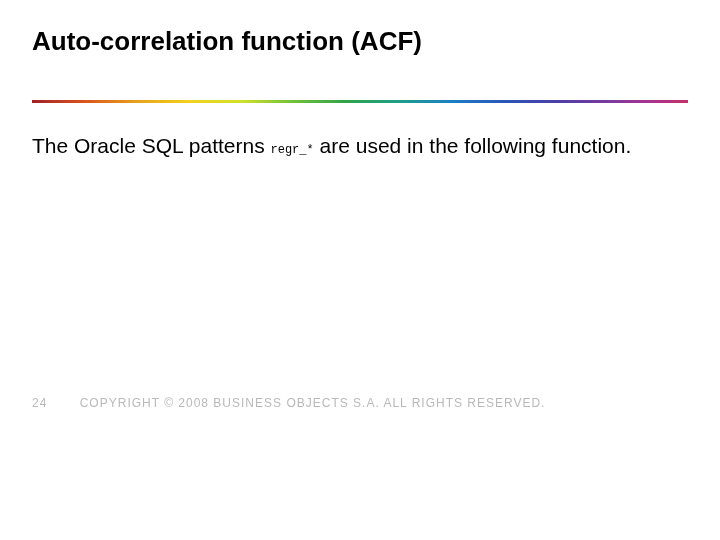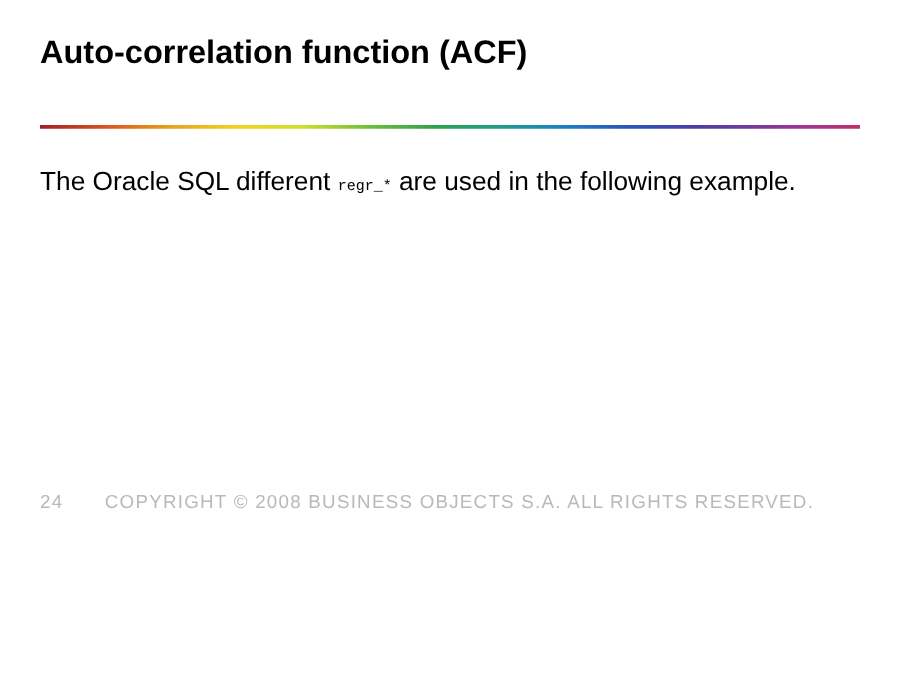--- a/index.html
+++ b/index.html
@@ -53,41 +53,41 @@
     margin: 0 0 8px 0;
   }
   .mono {
     font-family: "Courier New", Courier, monospace;
     font-size: 12px;
   }
   .footer {
     position: absolute;
     left: 32px;
     bottom: 30px;
-    font-size: 15px;
+    font-size: 12px;
     letter-spacing: 1px;
     color: #b9b9b9;
   }
   .footer .pagenum {
     display: inline-block;
     margin-right: 28px;
   }
 </style>
 </head>
 <body>
 
 <div class="slide">
 
   <div class="title">Auto-correlation function (ACF)</div>
 
   <div class="rainbow"></div>
 
   <div class="body">
     <p>
-      <span>The Oracle SQL different </span><span class="mono">regr_*</span><span> are used in the following example.</span>
+      <span>The Oracle SQL patterns </span><span class="mono">regr_*</span><span> are used in the following function.</span>
     </p>
   </div>
 
   <div class="footer">
     <span class="pagenum">24</span>
     <span>COPYRIGHT © 2008 BUSINESS OBJECTS S.A.  ALL RIGHTS RESERVED.</span>
   </div>
 
 </div>
 

